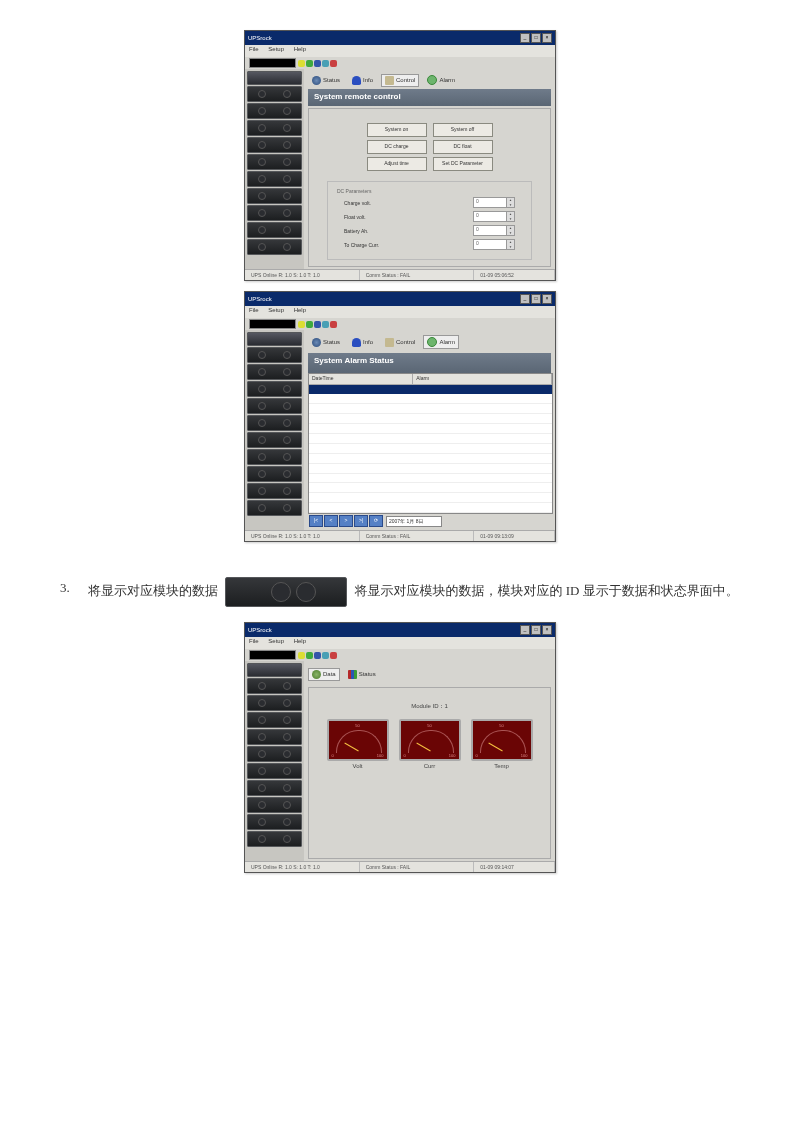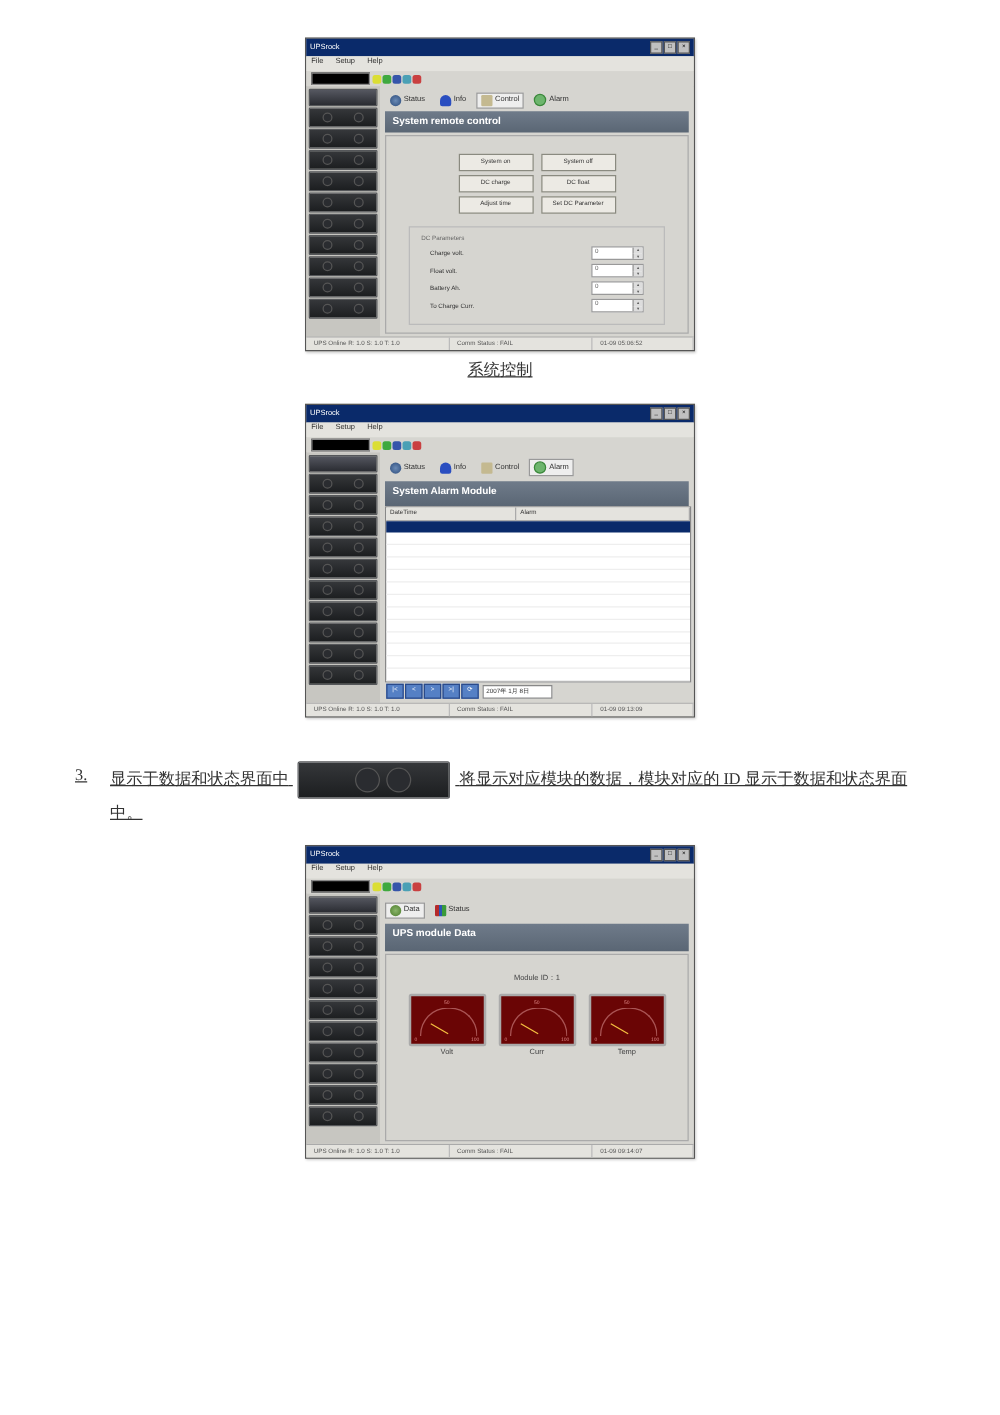--- a/index.html
+++ b/index.html
@@ -6,21 +6,20 @@
     margin: 0;
     padding: 0;
     background: white;
     font-family: Arial, "SimSun", sans-serif;
     font-size: 12px;
     color: #333;
     width: 800px;
   }
   .page {
     padding: 20px 60px 40px 60px;
-    text-decoration: underline;
   }
   .screenshot-container {
     text-align: center;
     margin: 10px 0 5px 0;
   }
   .app-window {
     display: inline-block;
     width: 310px;
     background: #d6d5d0;
     border: 1px solid #555;
@@ -546,21 +545,20 @@
         </div>
       </div>
     </div>
     <div class="status-bar">
       <div class="seg1">UPS Online   R: 1.0   S: 1.0   T: 1.0</div>
       <div class="seg2">Comm Status : FAIL</div>
       <div class="seg3">01-09 05:06:52</div>
     </div>
   </div>
 </div>
-<div class="caption">系统控制</div>
 
 <div class="screenshot-container">
   <div class="app-window">
     <div class="title-bar">
       <span>UPSrock</span>
       <div class="title-bar-right">
         <div class="tb-btn">_</div>
         <div class="tb-btn">□</div>
         <div class="tb-btn">×</div>
       </div>
@@ -636,21 +634,21 @@
               </div>
           <div class="tab-item">
                 <span class="tab-icon hand"></span>
                 <span>Control</span>
               </div>
           <div class="tab-item active">
                 <span class="tab-icon alarm"></span>
                 <span>Alarm</span>
               </div>
         </div>
-        <div class="header-band">System Alarm Module</div>
+        <div class="header-band">System Alarm Status</div>
         <div class="alarm-table">
           <div class="alarm-head">
             <div class="col-dt">DateTime</div>
             <div class="col-al">Alarm</div>
           </div>
           <div class="alarm-sel"></div>
           <div class="alarm-rows">
             <div></div>
                 <div></div>
                 <div></div>
@@ -679,21 +677,21 @@
       <div class="seg1">UPS Online   R: 1.0   S: 1.0   T: 1.0</div>
       <div class="seg2">Comm Status : FAIL</div>
       <div class="seg3">01-09 09:13:09</div>
     </div>
   </div>
 </div>
 
 <div class="body-text">
   <div class="num">3.</div>
   <div class="content">
-    <span>显示于数据和状态界面中</span>
+    <span>将显示对应模块的数据</span>
     <span class="inline-module">
       <span class="fan fan1"></span>
       <span class="fan fan2"></span>
     </span>
     <span>将显示对应模块的数据，模块对应的 ID 显示于数据和状态界面中。</span>
   </div>
 </div>
 
 <div class="screenshot-container">
   <div class="app-window">
@@ -768,21 +766,20 @@
         <div class="tab-row">
           <div class="tab-item active">
                 <span class="tab-icon data"></span>
                 <span>Data</span>
               </div>
           <div class="tab-item">
                 <span class="tab-icon bars"></span>
                 <span>Status</span>
               </div>
         </div>
-        <div class="header-band">UPS module Data</div>
         <div class="mod-content">
           <div class="mod-id">Module ID：1</div>
           <div class="gauges">
             <div>
               <div class="gauge-box">
                 <div class="gauge-lbl-mid">50</div>
                 <div class="gauge-dial"></div>
                 <div class="gauge-needle"></div>
                 <div class="gauge-lbl-min">0</div>
                 <div class="gauge-lbl-max">100</div>

